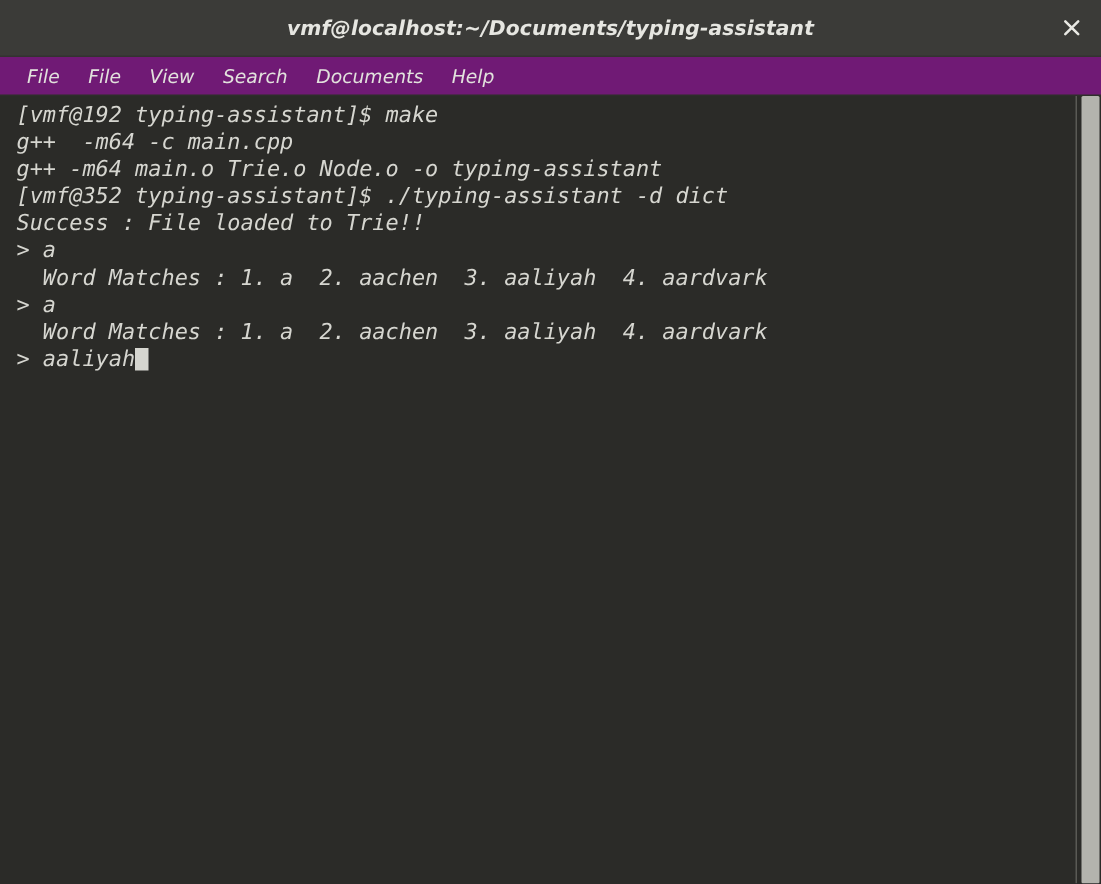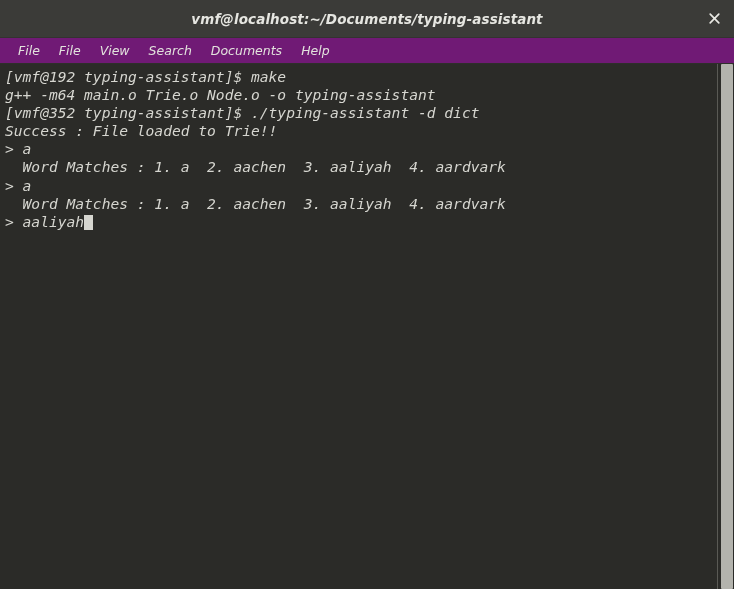--- a/index.html
+++ b/index.html
@@ -87,21 +87,21 @@
     position: relative;
     background: #2b2b28;
     overflow: hidden;
   }
   #terminal-screen {
     position: absolute;
     left: 0;
     top: 0;
     right: 17px;
     bottom: 0;
-    padding: 4px 0 0 5px;
+    padding: 4px 0 0 11px;
     box-sizing: border-box;
     overflow: hidden;
   }
   .term-line {
     font-family: "DejaVu Sans Mono", monospace;
     font-size: 14.6px;
     line-height: 18.1px;
     color: #d6d6d0;
     white-space: pre;
     letter-spacing: 0px;
@@ -157,20 +157,21 @@
     <div class="menu-item">File</div>
     <div class="menu-item">View</div>
     <div class="menu-item">Search</div>
     <div class="menu-item">Documents</div>
     <div class="menu-item">Help</div>
   </div>
 
   <div id="terminal-area">
     <div id="terminal-screen">
       <div class="term-line">[vmf@192 typing-assistant]$ make</div>
+      <div class="term-line">g++  -m64 -c main.cpp</div>
       <div class="term-line">g++ -m64 main.o Trie.o Node.o -o typing-assistant</div>
       <div class="term-line">[vmf@352 typing-assistant]$ ./typing-assistant -d dict</div>
       <div class="term-line">Success : File loaded to Trie!!</div>
       <div class="term-line">&gt; a</div>
       <div class="term-line">  Word Matches : 1. a  2. aachen  3. aaliyah  4. aardvark</div>
       <div class="term-line">&gt; a</div>
       <div class="term-line">  Word Matches : 1. a  2. aachen  3. aaliyah  4. aardvark</div>
       <div class="term-line"><span>&gt; aaliyah</span><span class="cursor-block"></span></div>
     </div>
 

